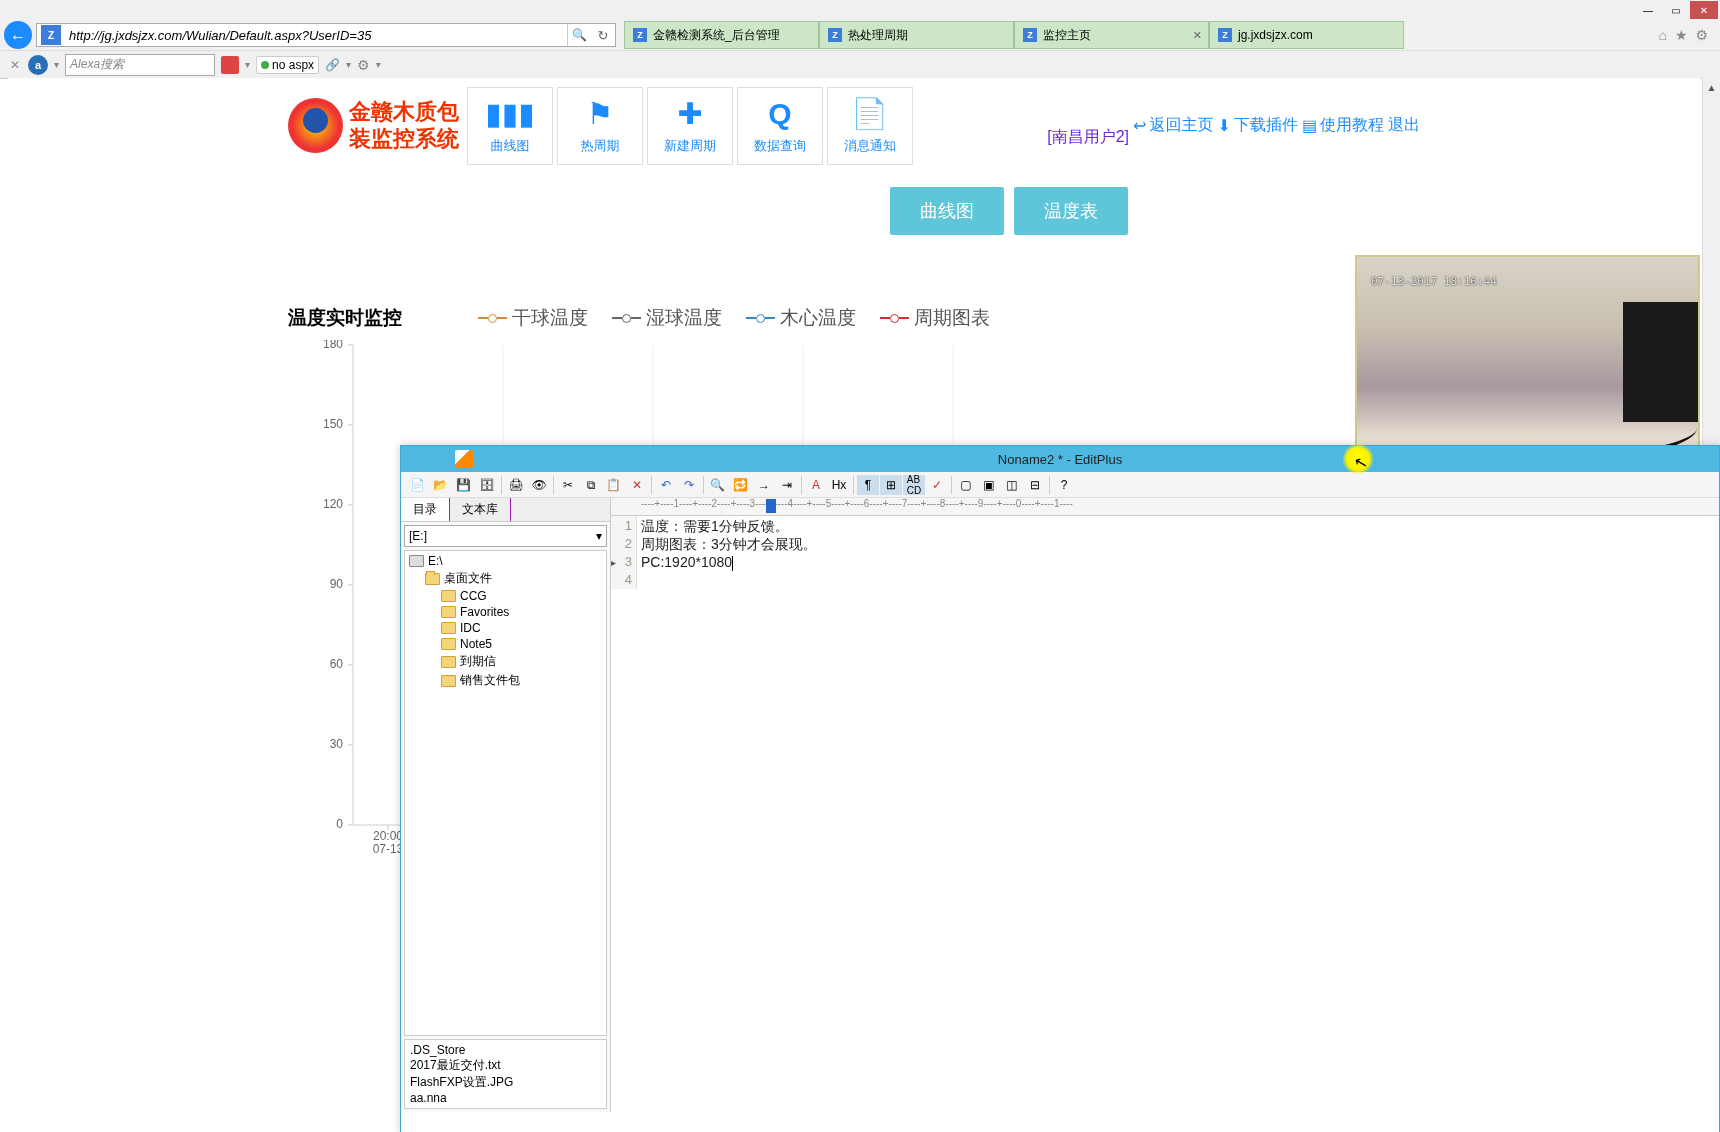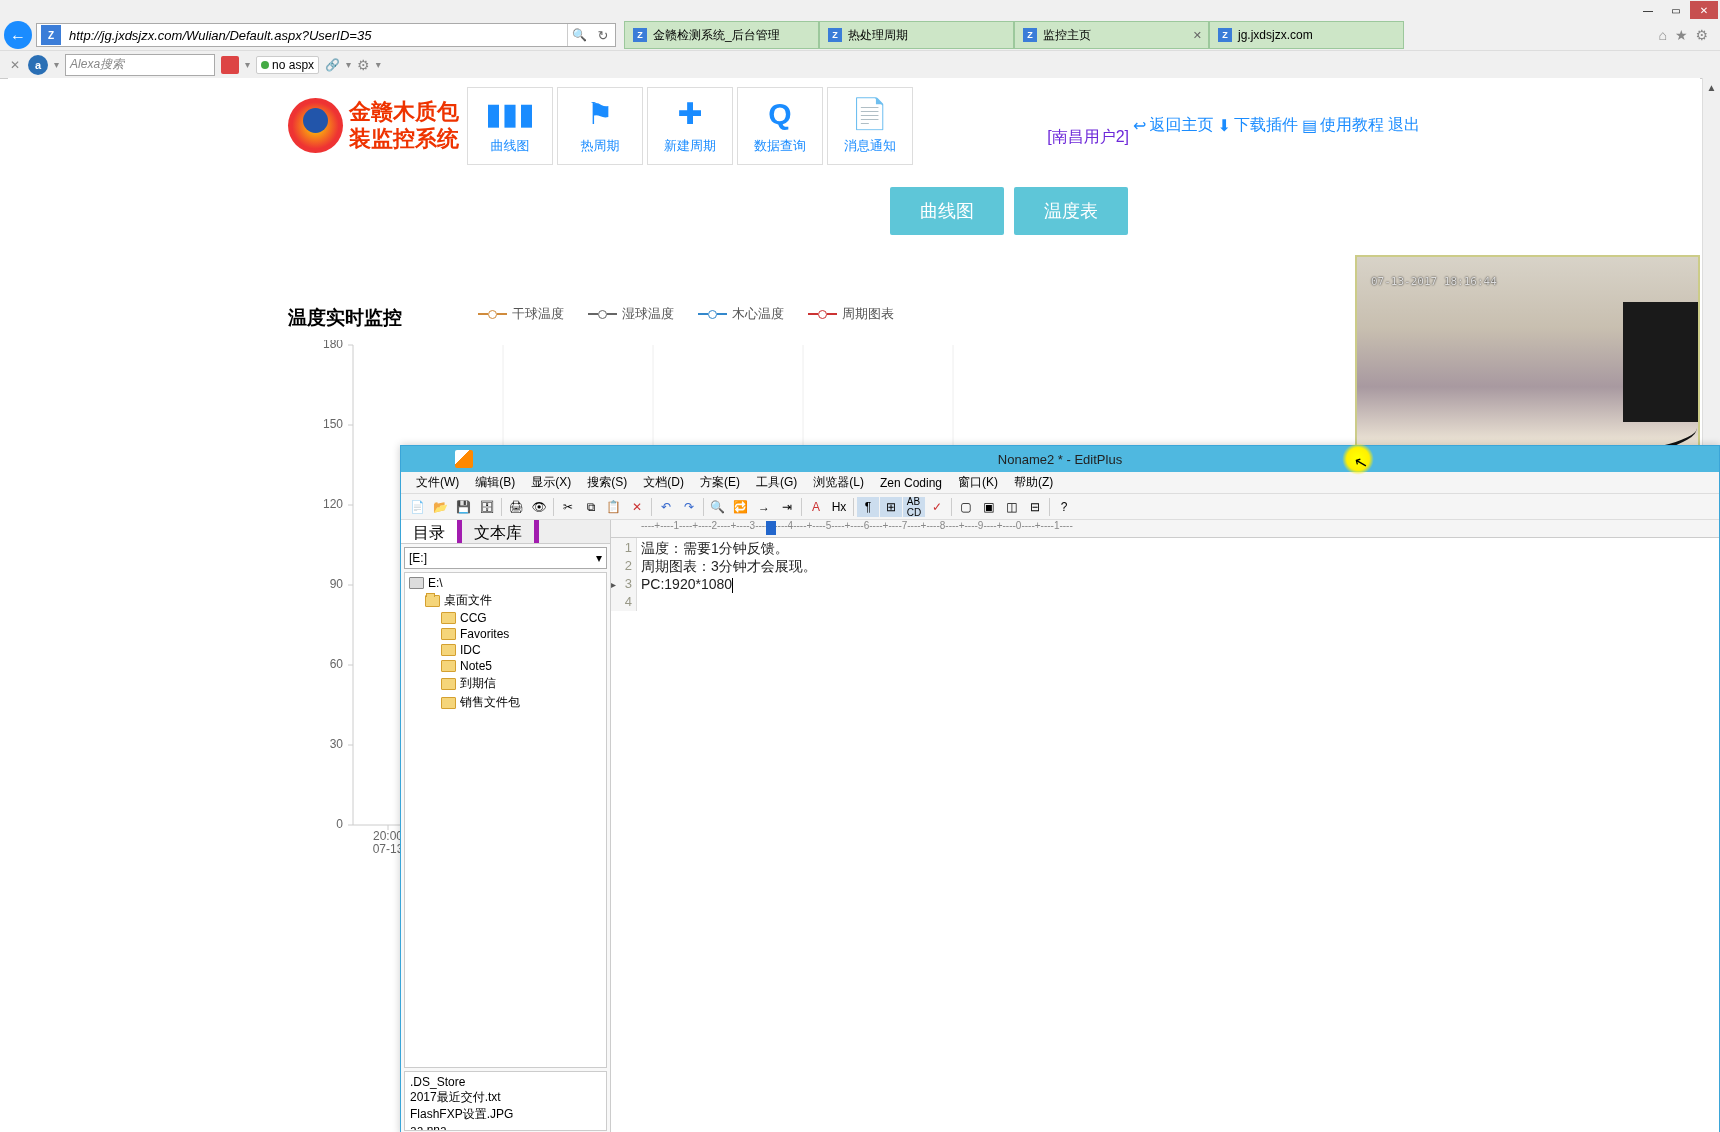--- a/index.html
+++ b/index.html
@@ -47,21 +47,21 @@
 .nav-btn-label { font-size: 13px; }
 .header-right { margin-left: auto; display: flex; align-items: center; gap: 4px; font-size: 16px; }
 .header-right .user { color: #6d28d9; margin-top: 23px; }
 .header-right .link { color: #1a8cff; cursor: pointer; display: inline-flex; align-items: center; gap: 3px; }
 
 .view-tabs { display: flex; gap: 10px; justify-content: center; margin: 14px 0 0 310px; }
 .view-tab { background: #5ec6d8; color: #fff; padding: 12px 30px; font-size: 18px; cursor: pointer; border-radius: 2px; }
 
 .chart-area { position: relative; margin: 20px 0 0 280px; }
 .chart-title { position: absolute; left: 0; top: 50px; font-size: 19px; font-weight: bold; }
-.legend { position: absolute; left: 190px; top: 50px; display: flex; gap: 24px; font-size: 13px; }
+.legend { position: absolute; left: 190px; top: 50px; display: flex; gap: 24px; font-size: 19px; }
 .legend-item { display: flex; align-items: center; gap: 5px; color: #555; }
 .legend-marker { display: inline-flex; align-items: center; }
 .legend-marker .line { width: 10px; height: 1.5px; }
 .legend-marker .circ { width: 9px; height: 9px; border-radius: 50%; border: 1.5px solid; background: #fff; }
 .chart-svg-wrap { position: absolute; top: 85px; left: 30px; }
 
 .camera-box { position: absolute; right: 0; top: 0; width: 345px; height: 240px; border: 2px solid #cc8; background: linear-gradient(180deg, #d8d3c8 0%, #c8bfb0 30%, #a899a0 55%, #f0e8d8 80%); overflow: hidden; }
 .cam-ts { position: absolute; top: 18px; left: 14px; font-size: 11px; color: #ddd; font-family: monospace; text-shadow: 0 0 2px #000; }
 .cam-obj1 { position: absolute; right: 0; top: 45px; width: 75px; height: 120px; background: #1a1a1a; }
 .cam-wire { position: absolute; bottom: 28px; left: 80px; width: 260px; height: 55px; border-bottom: 6px solid #111; border-radius: 0 0 50% 50%; transform: rotate(-4deg); }
@@ -74,31 +74,31 @@
 .cursor-highlight { position: absolute; left: 941px; top: -3px; width: 32px; height: 32px; border-radius: 50%; background: radial-gradient(circle, #ffff00 10%, #fff000 50%, rgba(255,240,0,0) 70%); z-index: 200; }
 .cursor-arrow { position: absolute; left: 953px; top: 7px; font-size: 16px; color: #000; z-index: 201; transform: rotate(-15deg); }
 .ep-menu { height: 22px; background: #f5f5f5; display: flex; align-items: center; padding: 0 8px; gap: 2px; font-size: 12px; border-bottom: 1px solid #ddd; }
 .ep-menu-item { padding: 2px 7px; cursor: pointer; }
 .ep-toolbar { height: 26px; background: #f5f5f5; border-bottom: 1px solid #ddd; display: flex; align-items: center; padding: 0 6px; gap: 1px; }
 .ep-tb-btn { width: 22px; height: 20px; display: flex; align-items: center; justify-content: center; font-size: 12px; cursor: pointer; }
 .ep-tb-sep { width: 1px; height: 18px; background: #ccc; margin: 0 2px; }
 .ep-body { display: flex; height: calc(100% - 74px); }
 .ep-sidebar { width: 210px; border-right: 1px solid #ccc; display: flex; flex-direction: column; background: #f8f8f8; }
 .ep-side-tabs { display: flex; height: 24px; background: #eee; border-bottom: 1px solid #ccc; }
-.ep-side-tab { padding: 3px 12px; font-size: 16px; border-right: 5px solid #a21caf; cursor: pointer; }
+.ep-side-tab { padding: 3px 12px; font-size: 12px; border-right: 1px solid #a21caf; cursor: pointer; }
 .ep-side-tab.active { background: #fff; }
 .ep-drive { height: 22px; border: 1px solid #aaa; margin: 3px; background: #fff; font-size: 12px; padding: 2px 4px; display: flex; align-items: center; justify-content: space-between; }
 .ep-tree { flex: 1; overflow: auto; background: #fff; border: 1px solid #ccc; margin: 0 3px; padding: 2px; }
 .ep-tree-item { display: flex; align-items: center; gap: 4px; padding: 1px 2px; font-size: 12px; cursor: pointer; }
 .ep-tree-item.lvl1 { padding-left: 18px; }
 .ep-tree-item.lvl2 { padding-left: 34px; }
 .folder-icon { width: 15px; height: 12px; background: #f5d57a; border: 1px solid #d4a030; border-radius: 1px; position: relative; }
 .folder-icon.open::before { content:''; position:absolute; top:-3px; left:0; width:7px; height:3px; background:#f5d57a; border:1px solid #d4a030; border-bottom:none; }
 .drive-icon { width: 15px; height: 12px; background: #ddd; border: 1px solid #888; border-radius: 1px; }
-.ep-filelist { background: #fff; border: 1px solid #ccc; margin: 3px; height: 60px; padding: 3px; font-size: 12px; overflow: hidden; }
+.ep-filelist { background: #fff; border: 1px solid #ccc; margin: 3px; height: 70px; padding: 3px; font-size: 12px; overflow: hidden; }
 .ep-file { padding: 0px 2px; }
 
 .ep-editor { flex: 1; position: relative; font-family: "Consolas", monospace; font-size: 14px; }
 .ep-ruler { height: 18px; background: #f5f5f5; border-bottom: 1px solid #ccc; font-size: 10px; color: #888; white-space: nowrap; overflow: hidden; padding-left: 30px; position: relative; letter-spacing: 0; font-family: monospace; }
 .ep-ruler-cursor { position: absolute; top: 1px; left: 155px; width: 10px; height: 14px; background: #2266cc; }
 .ep-lines { display: flex; }
 .ep-gutter { width: 26px; background: #f5f5f5; border-right: 1px solid #ddd; text-align: right; padding: 1px 4px 0 0; color: #998; font-size: 13px; line-height: 18px; }
 .ep-gutter-mark { position: absolute; left: 0; top: 56px; color: #555; font-size: 10px; }
 .ep-text { padding: 1px 4px; line-height: 18px; color: #222; white-space: pre; }
 .ep-caret { display: inline-block; width: 1px; height: 15px; background: #000; vertical-align: middle; border-right: 1px solid #000; }
@@ -298,33 +298,20 @@
   </div>
 </div>
 
 <div class="editplus">
   <div class="ep-title">
     <div class="ep-title-icon"></div>
     <div class="ep-title-text">Noname2 * - EditPlus</div>
     <div class="cursor-highlight"></div>
     <div class="cursor-arrow">↖</div>
   </div>
-  <div class="ep-menu">
-    <span class="ep-menu-item">文件(W)</span>
-    <span class="ep-menu-item">编辑(B)</span>
-    <span class="ep-menu-item">显示(X)</span>
-    <span class="ep-menu-item">搜索(S)</span>
-    <span class="ep-menu-item">文档(D)</span>
-    <span class="ep-menu-item">方案(E)</span>
-    <span class="ep-menu-item">工具(G)</span>
-    <span class="ep-menu-item">浏览器(L)</span>
-    <span class="ep-menu-item">Zen Coding</span>
-    <span class="ep-menu-item">窗口(K)</span>
-    <span class="ep-menu-item">帮助(Z)</span>
-  </div>
   <div class="ep-toolbar">
     <span class="ep-tb-btn">📄</span>
     <span class="ep-tb-btn">📂</span>
     <span class="ep-tb-btn">💾</span>
     <span class="ep-tb-btn">🗄</span>
     <span class="ep-tb-sep"></span>
     <span class="ep-tb-btn">🖨</span>
     <span class="ep-tb-btn">👁</span>
     <span class="ep-tb-sep"></span>
     <span class="ep-tb-btn">✂</span>

